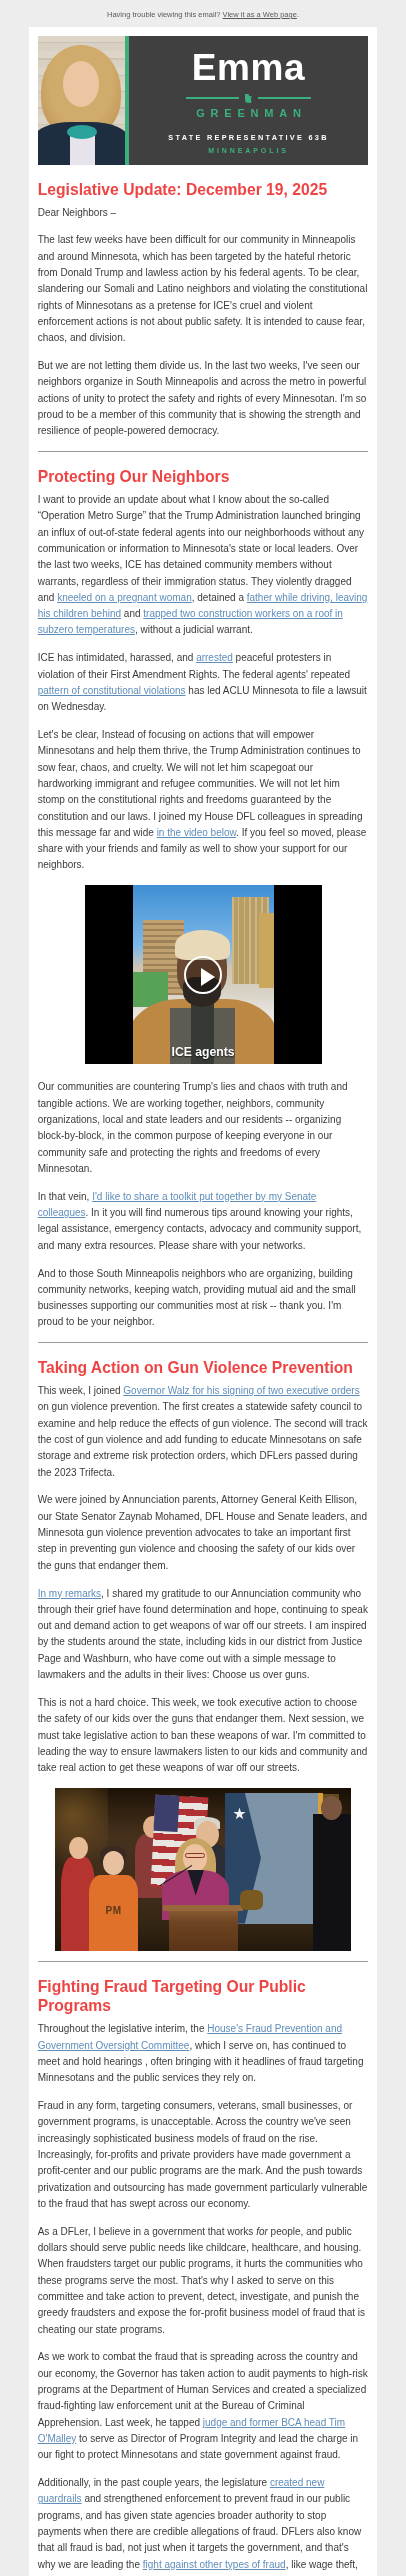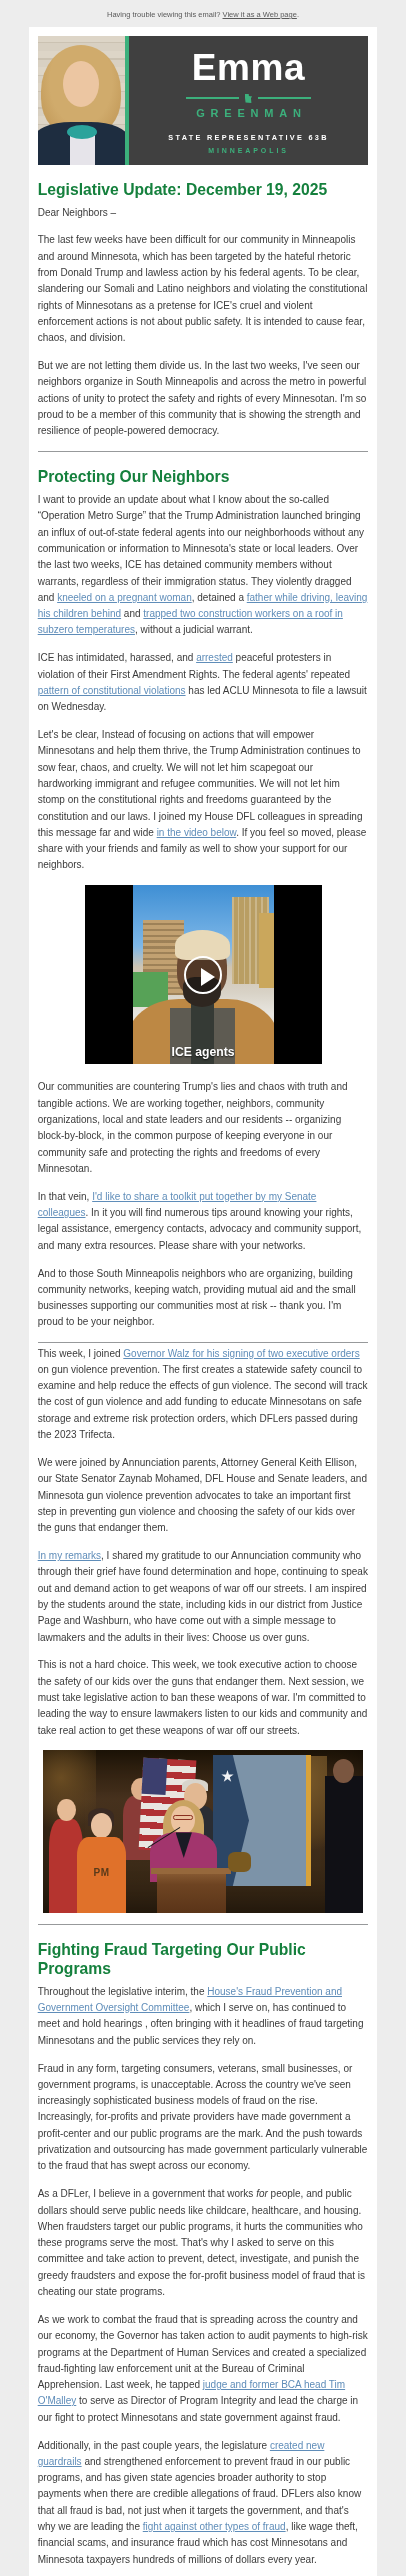--- a/index.html
+++ b/index.html
@@ -22,21 +22,21 @@
   .banner-panel{flex:1;background:#404040;display:flex;flex-direction:column;align-items:center;justify-content:center;padding-top:2.3px}
   .b-first{font-size:37px;font-weight:bold;color:#fff;line-height:1;letter-spacing:0.6px}
   .b-sep{display:flex;align-items:center;gap:5.8px;margin:7.5px 0 5.2px}
   .b-line{width:53px;height:1.7px;background:#3cb07c}
   .mn-shape{width:7.5px;height:9.3px;background:#3cb07c;
     clip-path:polygon(0 0,52% 0,55% 25%,100% 30%,82% 48%,88% 100%,10% 94%,4% 55%,0 28%)}
   .b-last{color:#3cb07c;font-size:11px;font-weight:bold;letter-spacing:5.8px;text-indent:5.8px;line-height:1}
   .b-title{color:#fff;font-size:7.3px;font-weight:bold;letter-spacing:2.3px;margin-top:14px}
   .b-city{color:#3cb07c;font-size:7px;font-weight:bold;letter-spacing:2.9px;margin-top:4.6px}
   
-  .content h1{font-size:15.7px;line-height:19px;color:#15803d;font-weight:bold;margin:15px 0 5.8px;font-family:"Liberation Sans",sans-serif}
+  .content h1{font-size:15.7px;line-height:19px;color:#ef4444;font-weight:bold;margin:15px 0 5.8px;font-family:"Liberation Sans",sans-serif}
   .content p{font-size:10px;line-height:16.3px;margin:0 0 11.6px}
   .content a.lnk{color:#5f8db9;text-decoration:underline}
   hr.div{border:none;border-top:0.6px solid #97999b;margin:10.5px 0 2.3px}
   
   .video-thumb{width:237px;height:179px;background:#000;margin:2.3px auto 15px;position:relative;overflow:hidden}
   .vt-frame{position:absolute;left:48px;top:0;width:141px;height:100%;overflow:hidden;
     background:linear-gradient(180deg,#3f8fd4 0%,#7db7e8 34%,#cfc4b2 46%,#d8d2c6 60%,#e8e6e0 72%,#dcd8d0 100%)}
   .vt-b1{position:absolute;left:10.5px;top:35px;width:41px;height:75px;background:#c2a171;
     background-image:repeating-linear-gradient(0deg,rgba(90,70,40,.35) 0 2.3px,transparent 2.3px 5.8px)}
   .vt-b2{position:absolute;right:4.6px;top:11.6px;width:37px;height:87px;background:#b99e63;
@@ -46,21 +46,21 @@
   .vt-head{position:absolute;left:44px;top:53px;width:50px;height:60px;background:#6b4a33;border-radius:46% 46% 40% 40%}
   .vt-beanie{position:absolute;left:42px;top:45px;width:55px;height:30px;background:#e8d9b8;border-radius:50% 50% 20% 20%}
   .vt-beard{position:absolute;left:50px;top:92px;width:38px;height:30px;background:#2e2620;border-radius:30% 30% 50% 50%}
   .vt-coat{position:absolute;left:-5.8px;top:114px;width:152px;height:122px;background:#bd8844;border-radius:34% 34% 0 0}
   .vt-blazer{position:absolute;left:37px;top:123px;width:65px;height:113px;background:#5e5b52}
   .vt-scarf{position:absolute;left:58px;top:114px;width:23px;height:87px;background:#353a35}
   .vt-play{position:absolute;left:50%;top:50%;transform:translate(-50%,-50%);width:38px;height:38px;border:2.3px solid #fff;border-radius:50%;background:rgba(0,0,0,.25)}
   .vt-play::after{content:"";position:absolute;left:15px;top:10px;border-left:14px solid #fff;border-top:9.3px solid transparent;border-bottom:9.3px solid transparent}
   .vt-caption{position:absolute;left:0;right:0;top:160px;text-align:center;color:#fff;font-size:12.2px;font-weight:bold;text-shadow:0 0.6px 1.7px rgba(0,0,0,.7)}
   
-  .press-photo{width:320px;height:163px;margin:2.3px auto 8.1px;position:relative;overflow:hidden;
+  .press-photo{width:296px;height:163px;margin:2.3px auto 8.1px;position:relative;overflow:hidden;
     background:linear-gradient(180deg,#241809 0%,#46311d 30%,#3c2b18 70%,#2e2010 100%);box-shadow:inset 0 0 35px rgba(0,0,0,.5)}
   .pp-arch{position:absolute;left:232px;top:5.8px;width:52px;height:116px;background:radial-gradient(circle at 50% 20%,#7a5a2a 0%,#513a1c 60%,transparent 75%)}
   .pp-arch2{position:absolute;left:-17.4px;top:0;width:70px;height:93px;background:radial-gradient(circle at 50% 30%,#6a4c22 0%,transparent 70%)}
   .pp-usflag{position:absolute;left:98px;top:8.1px;width:53px;height:92px;transform:rotate(3deg);
     background:repeating-linear-gradient(180deg,#b03034 0 6.4px,#e9e5e0 6.4px 12.8px)}
   .pp-usflag::before{content:"";position:absolute;left:0;top:0;width:24.4px;height:36px;background:#3c3f6e}
   .pp-mnflag{position:absolute;left:170px;top:4.6px;width:98px;height:131px;background:#7c93a8}
   .pp-mnflag::before{content:"";position:absolute;left:0;top:0;width:36px;height:100%;background:#2c4666;
     clip-path:polygon(0 0,55% 0,100% 50%,55% 100%,0 100%)}
   .pp-mnflag::after{content:"";position:absolute;right:0;top:0;width:5.2px;height:100%;background:#d8a23a}
@@ -158,20 +158,21 @@
       <div class="vt-caption">ICE agents</div>
       <div class="vt-play"></div>
     </div>
 
     <p><span>Our communities are countering Trump's lies and chaos with truth and tangible actions. We are working together, neighbors, community organizations, local and state leaders and our residents -- organizing block-by-block, in the common purpose of keeping everyone in our community safe and protecting the rights and freedoms of every Minnesotan.</span></p>
     <p><span>In that vein, </span><a class="lnk" href="#">I'd like to share a toolkit put together by my Senate colleagues</a><span>. In it you will find numerous tips around knowing your rights, legal assistance, emergency contacts, advocacy and community support, and many extra resources. Please share with your networks.</span></p>
     <p><span>And to those South Minneapolis neighbors who are organizing, building community networks, keeping watch, providing mutual aid and the small businesses supporting our communities most at risk -- thank you. I'm proud to be your neighbor.</span></p>
 
     <hr class="div">
 
+    <h1>Taking Action on Gun Violence Prevention</h1>
     <p><span>This week, I joined </span><a class="lnk" href="#">Governor Walz for his signing of two executive orders</a><span> on gun violence prevention. The first creates a statewide safety council to examine and help reduce the effects of gun violence. The second will track the cost of gun violence and add funding to educate Minnesotans on safe storage and extreme risk protection orders, which DFLers passed during the 2023 Trifecta.</span></p>
     <p><span>We were joined by Annunciation parents, Attorney General Keith Ellison, our State Senator Zaynab Mohamed, DFL House and Senate leaders, and Minnesota gun violence prevention advocates to take an important first step in preventing gun violence and choosing the safety of our kids over the guns that endanger them.</span></p>
     <p><a class="lnk" href="#">In my remarks</a><span>, I shared my gratitude to our Annunciation community who through their grief have found determination and hope, continuing to speak out and demand action to get weapons of war off our streets. I am inspired by the students around the state, including kids in our district from Justice Page and Washburn, who have come out with a simple message to lawmakers and the adults in their lives: Choose us over guns.</span></p>
     <p><span>This is not a hard choice. This week, we took executive action to choose the safety of our kids over the guns that endanger them. Next session, we must take legislative action to ban these weapons of war. I'm committed to leading the way to ensure lawmakers listen to our kids and community and take real action to get these weapons of war off our streets.</span></p>
 
     <div class="press-photo">
       <div class="pp-arch"></div>
       <div class="pp-arch2"></div>
       <div class="pp-p1"></div>
       <div class="pp-p1h"></div>

